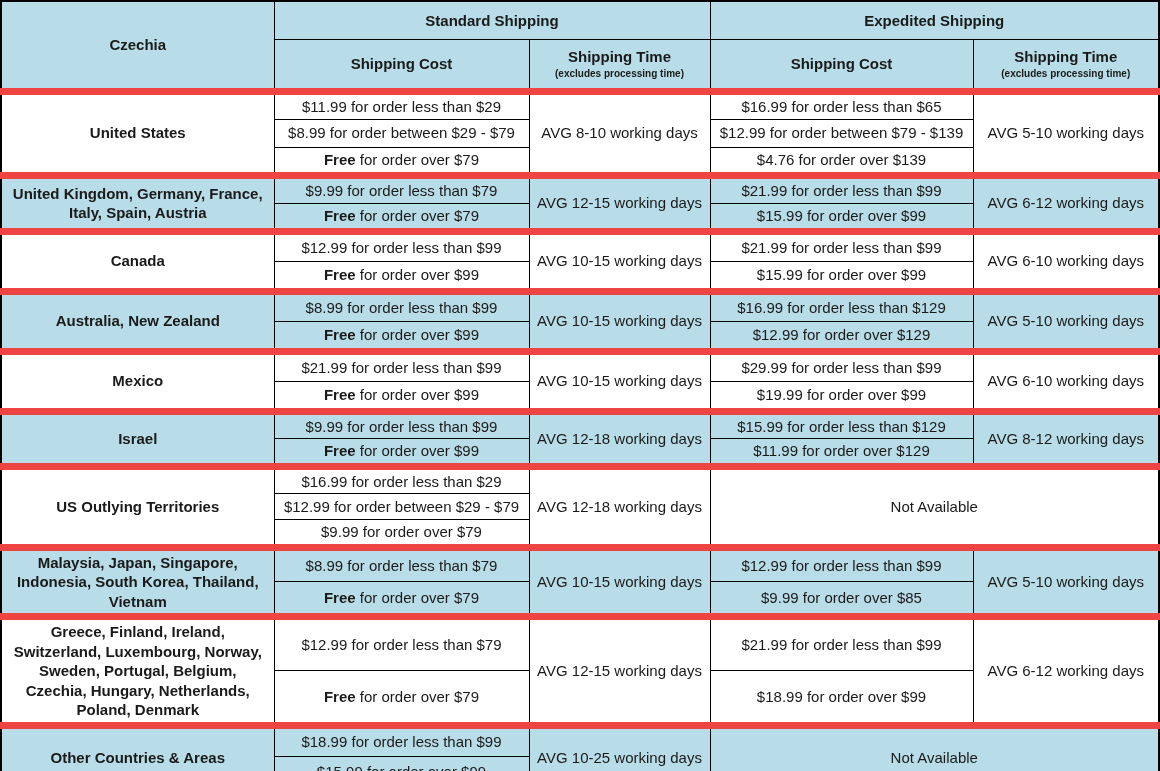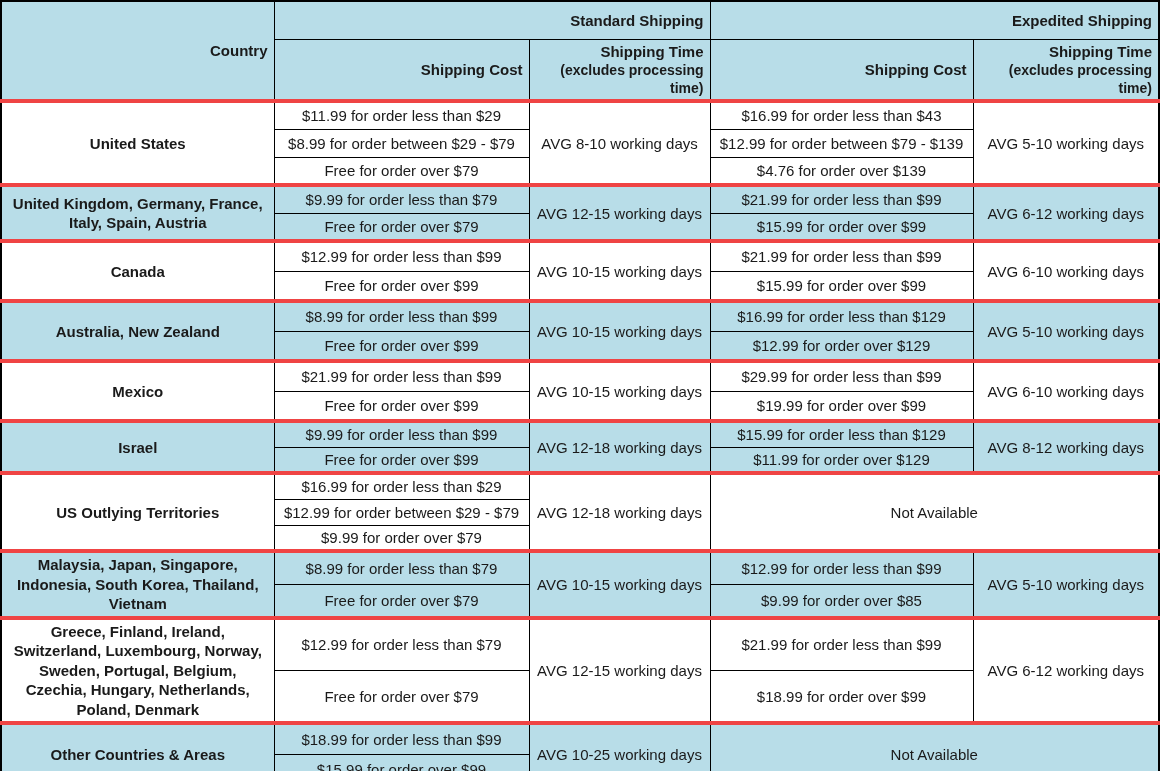--- a/index.html
+++ b/index.html
@@ -19,29 +19,28 @@
     text-align: center;
     vertical-align: middle;
     padding: 2px 6px;
     font-size: 15px;
     line-height: 1.3;
     overflow: hidden;
   }
   .ship th {
     background: var(--accent, #b8dde8);
     font-weight: bold;
-    text-align: right;
   }
   .ship tr.alt td { background: var(--accent, #b8dde8); }
-  .ship .sub { font-size: 14px; font-weight: bold; }
+  .ship .sub { font-size: 10px; font-weight: bold; }
   .ship td.country { font-weight: bold; padding: 2px 6px; }
-  .ship span.free { font-weight: normal; }
+  .ship span.free { font-weight: bold; }
   .ship td.na { }
   
-  .ship tr.gtop td { border-top: 4px solid #ef4444; }
+  .ship tr.gtop td { border-top: 7px solid #ef4444; }
   
   tr.hdr1 { height: 38px; }
   tr.hdr2 { height: 52px; }
   tr.r26 { height: 26px; }
   tr.r28 { height: 28px; }
   tr.r30 { height: 30px; }
   tr.r31 { height: 31px; }
   tr.r33 { height: 33px; margin-top: 6px; }
   tr.r48 { height: 48px; margin-left: 48px; }
 </style>
@@ -51,21 +50,21 @@
 <table class="ship">
   <colgroup>
     <col style="width:273px">
     <col style="width:255px">
     <col style="width:181px">
     <col style="width:263px">
     <col style="width:186px">
   </colgroup>
   <thead>
     <tr class="hdr1">
-      <th rowspan="2">Country</th>
+      <th rowspan="2">Czechia</th>
       <th colspan="2">Standard Shipping</th>
       <th colspan="2">Expedited Shipping</th>
     </tr>
     <tr class="hdr2">
       <th>Shipping Cost</th>
       <th>
         <div>Shipping Time</div>
         <div class="sub">(excludes processing time)</div>
       </th>
       <th>Shipping Cost</th>
@@ -74,21 +73,21 @@
         <div class="sub">(excludes processing time)</div>
       </th>
     </tr>
   </thead>
   <tbody>
 
     <tr class="gtop r28">
       <td class="country" rowspan="3">United States</td>
       <td><span class="free"></span><span>$11.99 for order less than $29</span></td>
       <td rowspan="3">AVG 8-10 working days</td>
-      <td><span class="free"></span><span>$16.99 for order less than $43</span></td>
+      <td><span class="free"></span><span>$16.99 for order less than $65</span></td>
       <td rowspan="3">AVG 5-10 working days</td>
     </tr>
     <tr class="r28">
       <td><span class="free"></span><span>$8.99 for order between $29 - $79</span></td>
       <td><span class="free"></span><span>$12.99 for order between $79 - $139</span></td>
     </tr>
     <tr class="r28">
       <td><span class="free">Free</span><span> for order over $79</span></td>
       <td><span class="free"></span><span>$4.76 for order over $139</span></td>
     </tr>

